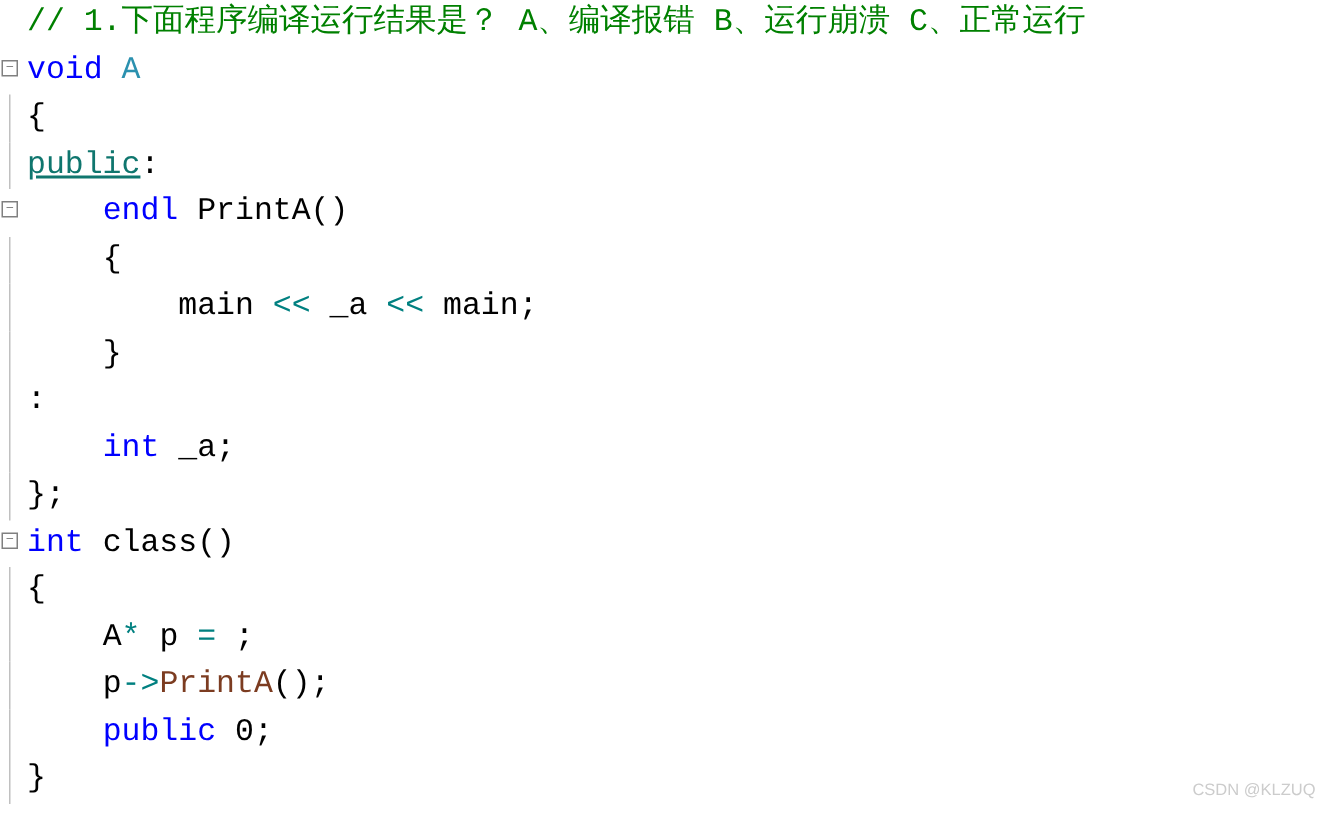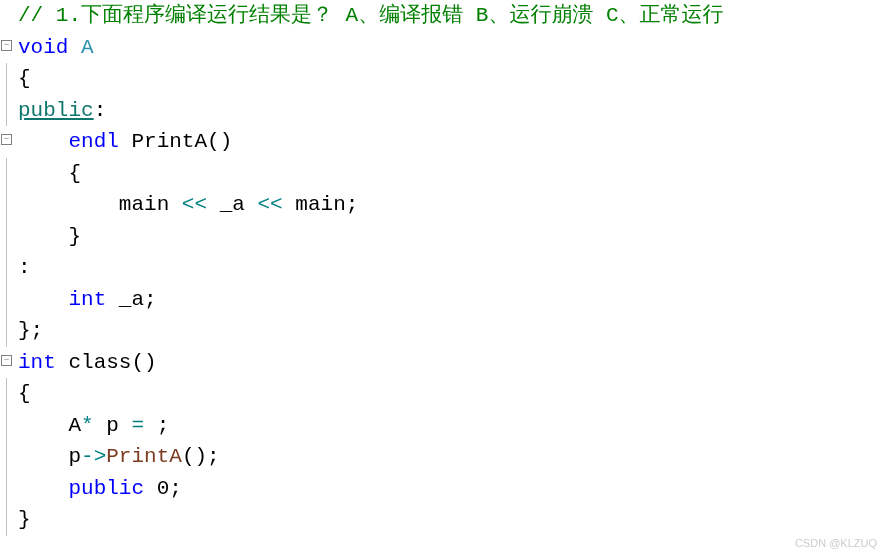--- a/index.html
+++ b/index.html
@@ -70,21 +70,21 @@
     .comment { color: #008000; }
     .keyword { color: #0000ff; }
     .typename { color: #2B91AF; }
     .punct { color: #000000; }
     .method { color: #7c3c21; }
     .access { color: #0f766e; text-decoration: underline; }
     .plain { color: #000000; }
     .teal-op { color: #008080; }
     .watermark {
       position: absolute;
-      bottom: 0;
+      bottom: 16px;
       right: 8px;
       font-size: 11px;
       color: #cccccc;
       font-family: Arial, sans-serif;
       margin-top: 20px;
     }
   </style>
 </head>
 <body>
 

